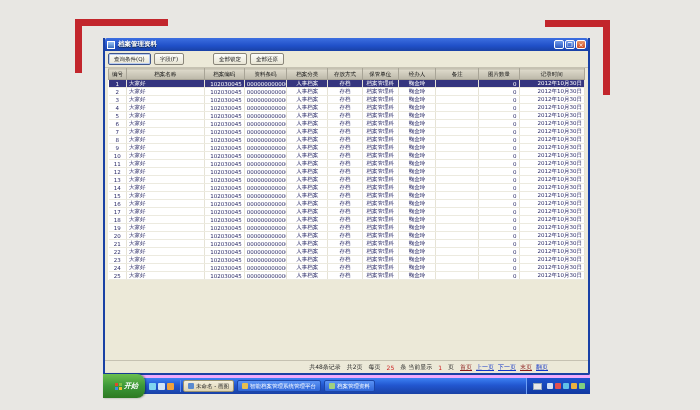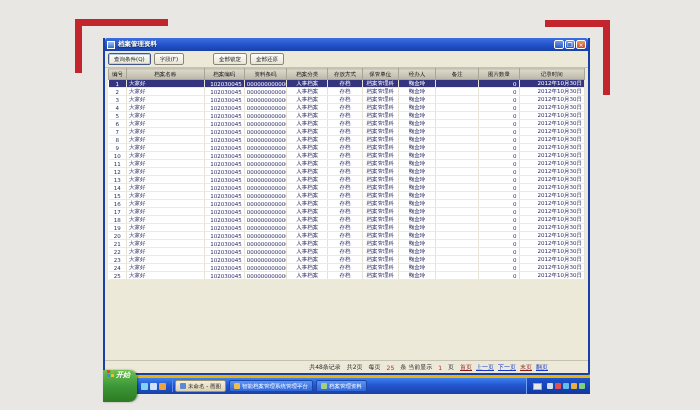--- a/index.html
+++ b/index.html
@@ -9,21 +9,21 @@
   .canvas { position:absolute; left:0; top:0; width:700px; height:410px; background:#e8e7e3; }
 
   
   .decor { position:absolute; background:#c2262c; }
   .dec-l-h { left:75px; top:19px; width:93px; height:7px; }
   .dec-l-v { left:75px; top:19px; width:7px; height:54px; }
   .dec-r-h { left:545px; top:20px; width:65px; height:7px; }
   .dec-r-v { left:603px; top:20px; width:7px; height:75px; }
 
   
-  .desktop { position:absolute; left:103px; top:38px; width:487px; height:356px; background:#eab308; }
+  .desktop { position:absolute; left:103px; top:38px; width:487px; height:356px; background:#f0abfc; }
 
   
   .window { position:absolute; left:0; top:0; width:487px; height:337px; border:2px solid #1941a5; border-top:none; border-radius:0 0 2px 2px; background:#ece9d8; }
   .titlebar { height:13px; background:linear-gradient(#3d6fe0,#2050c8 60%,#1941a5); display:flex; align-items:center; padding:0 2px; border-radius:2px 2px 0 0; }
   .title-icon { width:8px; height:8px; background:linear-gradient(#9cc4f5,#3a6ec0); border:1px solid #fff; margin-right:3px; flex:none; }
   .title-text { color:#fff; font-size:6.5px; font-weight:bold; white-space:nowrap; flex:1; text-shadow:0 1px 1px #123; }
   .win-btns { display:flex; gap:1px; }
   .win-btn { width:10px; height:9px; border:1px solid #fff; border-radius:2px; font-size:6px; line-height:7px; text-align:center; color:#fff; background:linear-gradient(#6f9ae8,#2a57c0); }
   .win-btn.close { background:linear-gradient(#e8946a,#cf4a22); }
 
@@ -48,21 +48,21 @@
   .c10 { text-align:right; color:#3a3a8c; }
 
   
   .statusbar { position:absolute; left:0; right:0; bottom:0; height:13px; background:#ece9d8; border-top:1px solid #c6c2b2; display:flex; align-items:center; justify-content:flex-end; padding-right:40px; font-size:6px; color:#222; gap:6px; white-space:nowrap; }
   .statusbar .num { color:#c22; }
   .pg-link { text-decoration:underline; color:#1437c8; cursor:pointer; }
   .pg-link.maroon { color:#8b1a1a; }
 
   
   .taskbar { position:absolute; left:0; top:340px; width:487px; height:16px; background:linear-gradient(#3c81f3,#2257d0 45%,#1941a5); display:flex; align-items:center; }
-  .startbtn { height:32px; padding:0 7px 0 4px; background:linear-gradient(#6cbf4f,#3c9838 50%,#2d7a22); border-radius:0 8px 8px 0; color:#fff; font-size:7px; font-style:italic; font-weight:bold; display:flex; align-items:flex-start; gap:2px; box-shadow:1px 0 2px rgba(0,0,0,.4); }
+  .startbtn { height:24px; padding:0 7px 0 12px; background:linear-gradient(#6cbf4f,#3c9838 50%,#2d7a22); border-radius:0 8px 8px 0; color:#fff; font-size:7px; font-style:italic; font-weight:bold; display:flex; align-items:center; gap:2px; box-shadow:1px 0 2px rgba(0,0,0,.4); }
   .winflag { width:7px; height:7px; display:grid; grid-template-columns:3px 3px; grid-template-rows:3px 3px; gap:1px; }
   .winflag i { display:block; }
   .quicklaunch { display:flex; align-items:center; gap:2px; padding:0 4px; }
   .ql-icon { width:7px; height:7px; border-radius:1px; }
   .tb-sep { width:1px; height:12px; background:#5a8af0; margin:0 2px; }
   .taskbtn { height:12px; border-radius:2px; font-size:5.5px; display:flex; align-items:center; gap:2px; padding:0 4px; margin-right:3px; max-width:84px; overflow:hidden; white-space:nowrap; }
   .taskbtn .t-ico { width:6px; height:6px; flex:none; border-radius:1px; }
   .taskbtn.light { background:linear-gradient(#f4efdd,#ddd3b2); color:#222; border:1px solid #9a9270; }
   .taskbtn.blue { background:linear-gradient(#5b93f5,#2f66d8); color:#fff; border:1px solid #1c46a8; }
   .tray { margin-left:auto; height:16px; background:linear-gradient(#1c53cf,#1038a0); border-left:1px solid #6fa0f5; display:flex; align-items:center; gap:2px; padding:0 5px 0 6px; }

